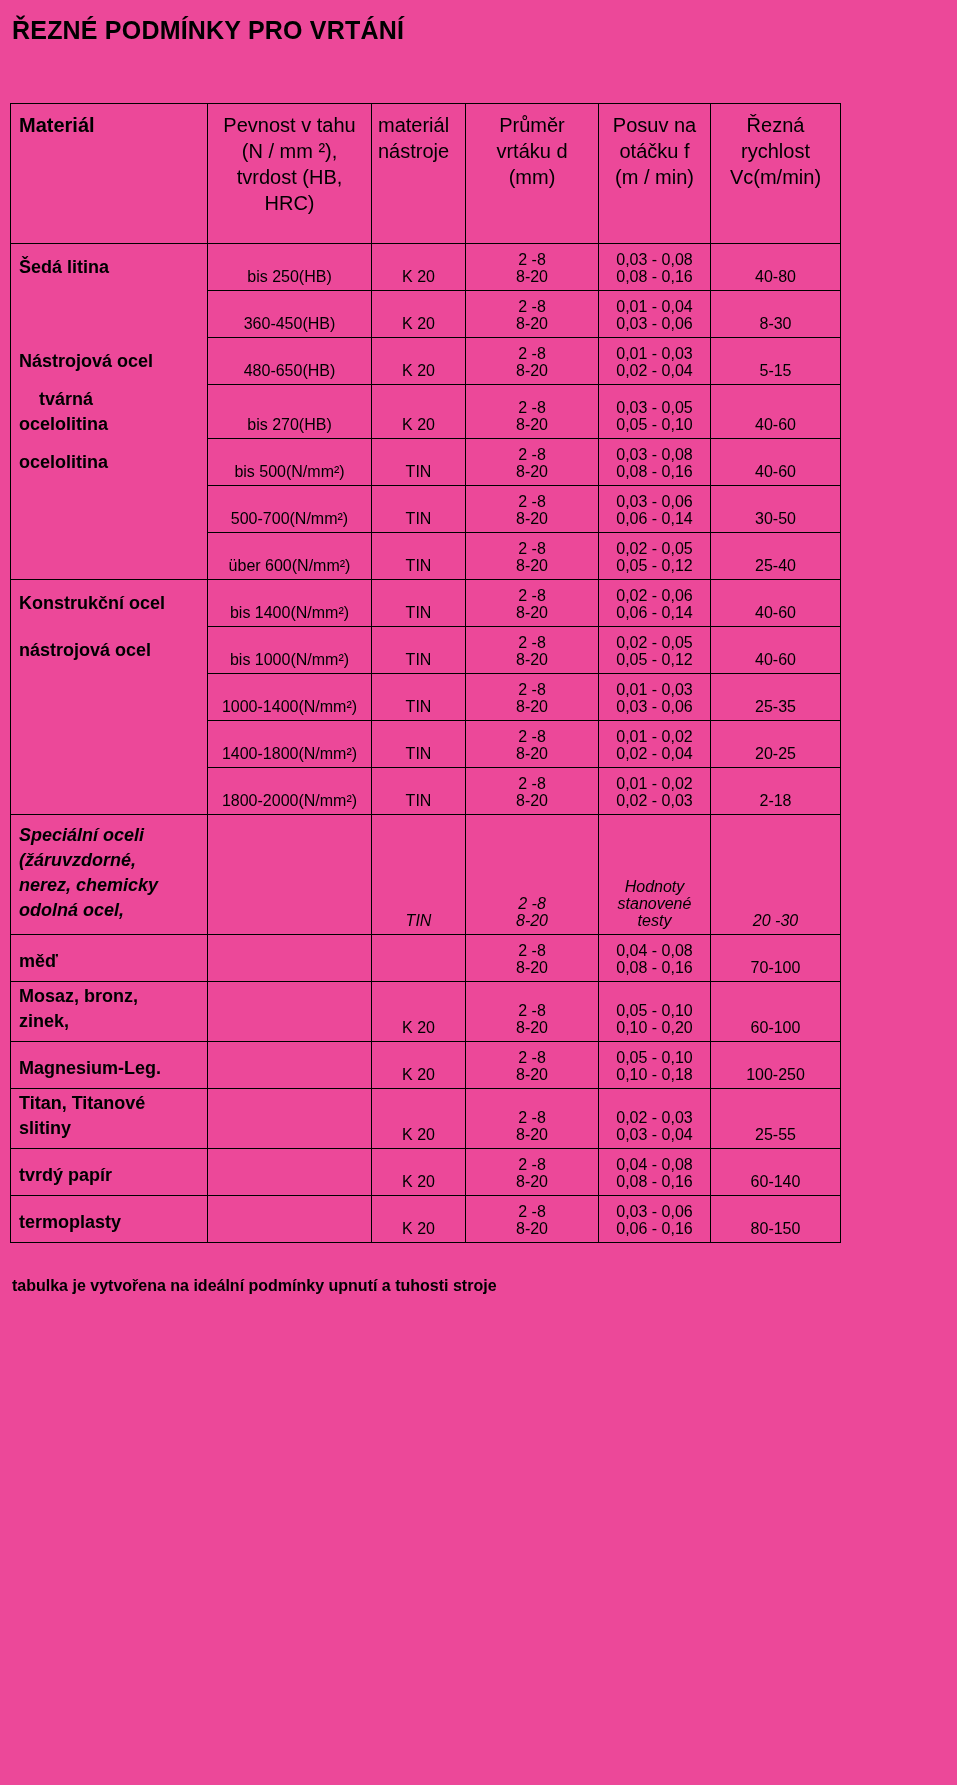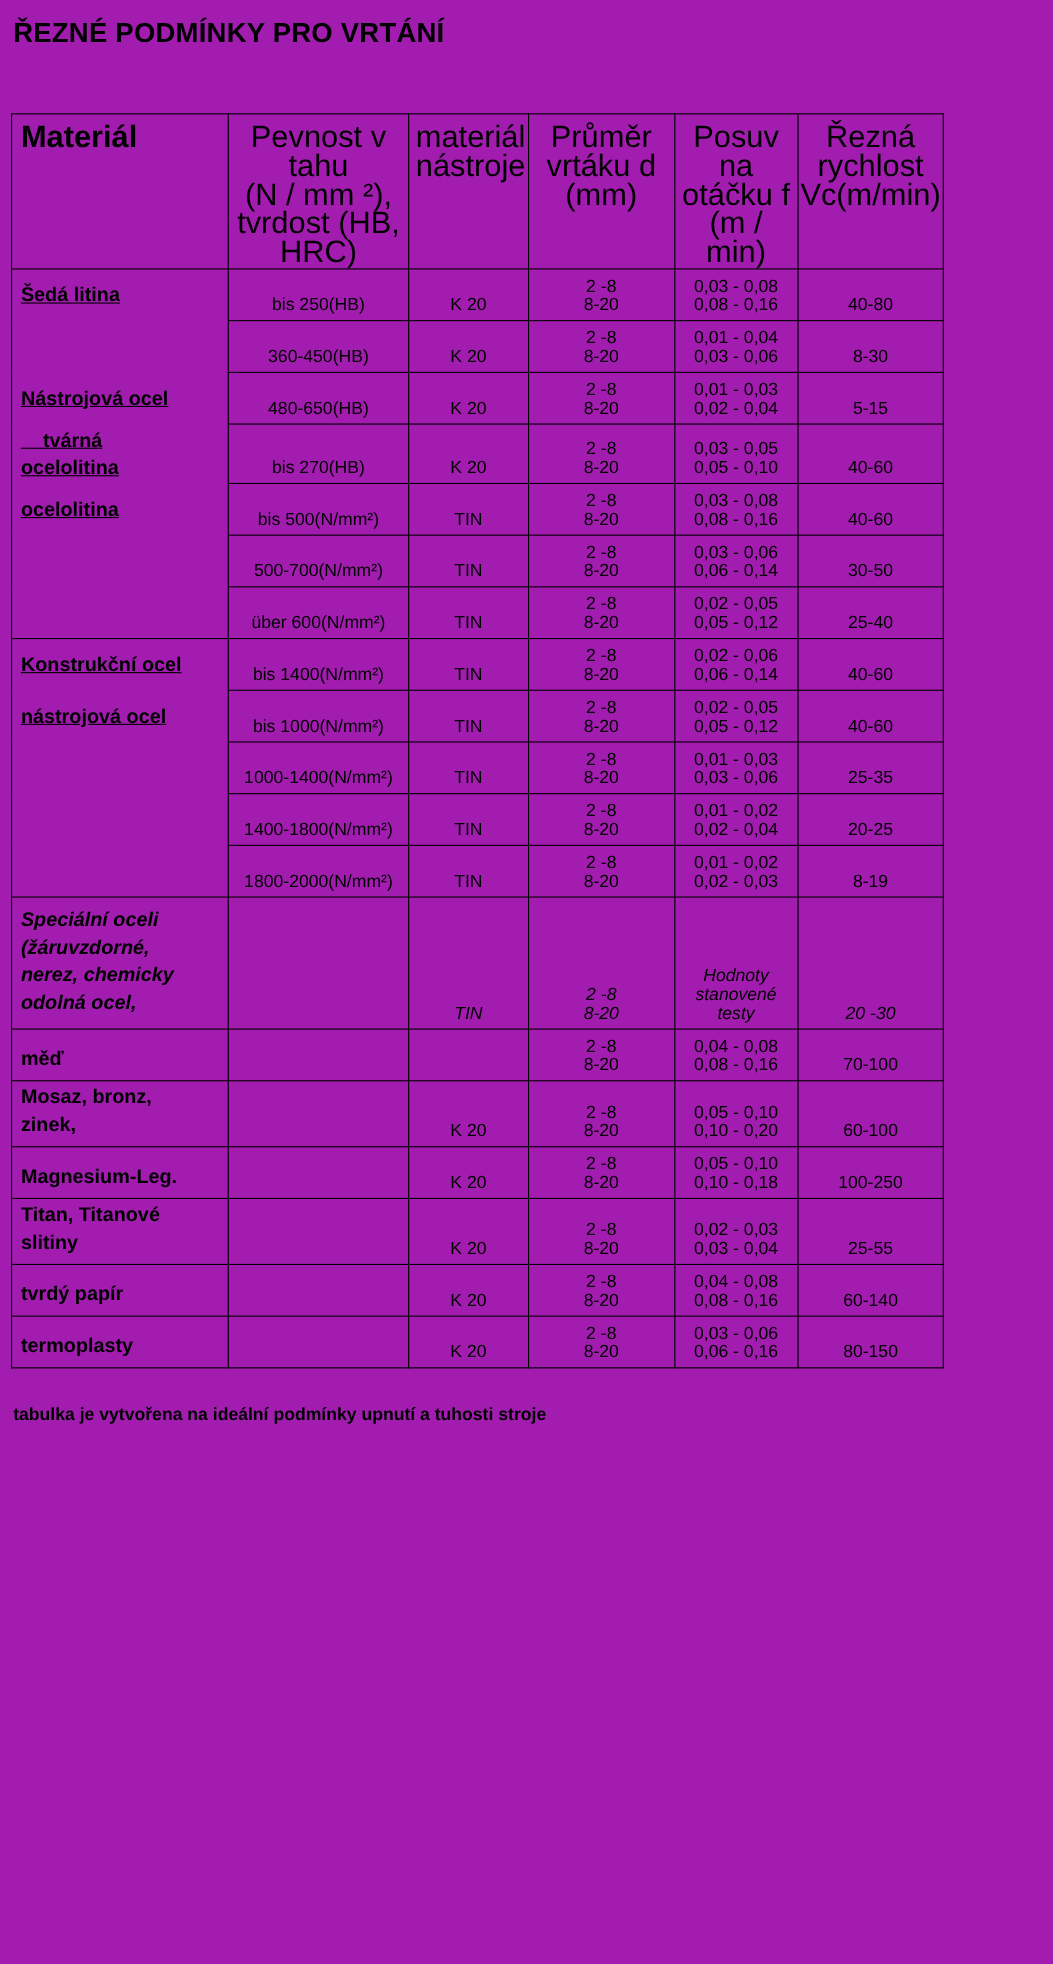--- a/index.html
+++ b/index.html
@@ -1,37 +1,37 @@
 <!DOCTYPE html>
 <html><head>
 <meta charset="utf-8">
 <style>
   html,body{margin:0;padding:0;background:#ffffff;color:#000000;
     font-family:"Liberation Sans", sans-serif;}
   .page{position:relative;width:957px;min-height:1785px;box-sizing:border-box;
-    padding:12px 10px 0 10px;background:#a21caf;}
+    padding:12px 10px 0 10px;background:#ec4899;}
   .title{font-size:25px;font-weight:bold;margin:4px 0 0 2px;letter-spacing:.2px;}
   table.cond{border-collapse:collapse;table-layout:fixed;margin-top:58px;}
   col.c1{width:197px;} col.c2{width:164px;} col.c3{width:94px;}
   col.c4{width:133px;} col.c5{width:112px;} col.c6{width:130px;}
   th,td{border:1px solid #000;overflow:hidden;box-sizing:border-box;}
   tr{height:47px;}
   tr.hhead{height:140px;}
   tr.h120{height:120px;font-style:italic;}
   tr.h59{height:59px;}
   tr.h54{height:54px;}
-  th{font-weight:normal;font-size:28px;line-height:26px;vertical-align:top;
+  th{font-weight:normal;font-size:20px;line-height:26px;vertical-align:top;
     text-align:center;padding:8px 2px 2px 2px;white-space:pre-line;}
   th.math{text-align:left;font-weight:bold;padding-left:8px;}
   th.lefth{text-align:left;padding-left:6px;}
   td{font-size:16px;line-height:17px;text-align:center;vertical-align:bottom;
     padding:2px 2px 5px 2px;white-space:pre-line;}
   td.mat{font-size:18px;line-height:25px;font-weight:bold;text-align:left;
     vertical-align:middle;padding:2px 4px 2px 8px;white-space:pre-wrap;}
-  td.mat.nb{border-bottom-style:hidden;text-decoration:underline;}
+  td.mat.nb{border-bottom-style:hidden;}
   td.mat.vtop{vertical-align:top;padding-top:8px;}
   td.mat.vb{vertical-align:bottom;padding-bottom:7px;}
   .footnote{font-weight:bold;font-size:16px;margin:34px 0 0 2px;}
 </style>
 </head>
 <body>
 
 <div class="page">
 
   <div class="title">ŘEZNÉ PODMÍNKY PRO VRTÁNÍ</div>
@@ -178,21 +178,21 @@
         <td>20-25</td>
       </tr>
       <tr>
         <td class="mat"></td>
         <td>1800-2000(N/mm²)</td>
         <td>TIN</td>
         <td>2 -8
 8-20</td>
         <td>0,01 - 0,02
 0,02 - 0,03</td>
-        <td>8-19</td>
+        <td>2-18</td>
       </tr>
       <tr class="h120">
         <td class="mat vtop">Speciální oceli
 (žáruvzdorné,
 nerez, chemicky
 odolná ocel,</td>
         <td></td>
         <td>TIN</td>
         <td>2 -8
 8-20</td>

